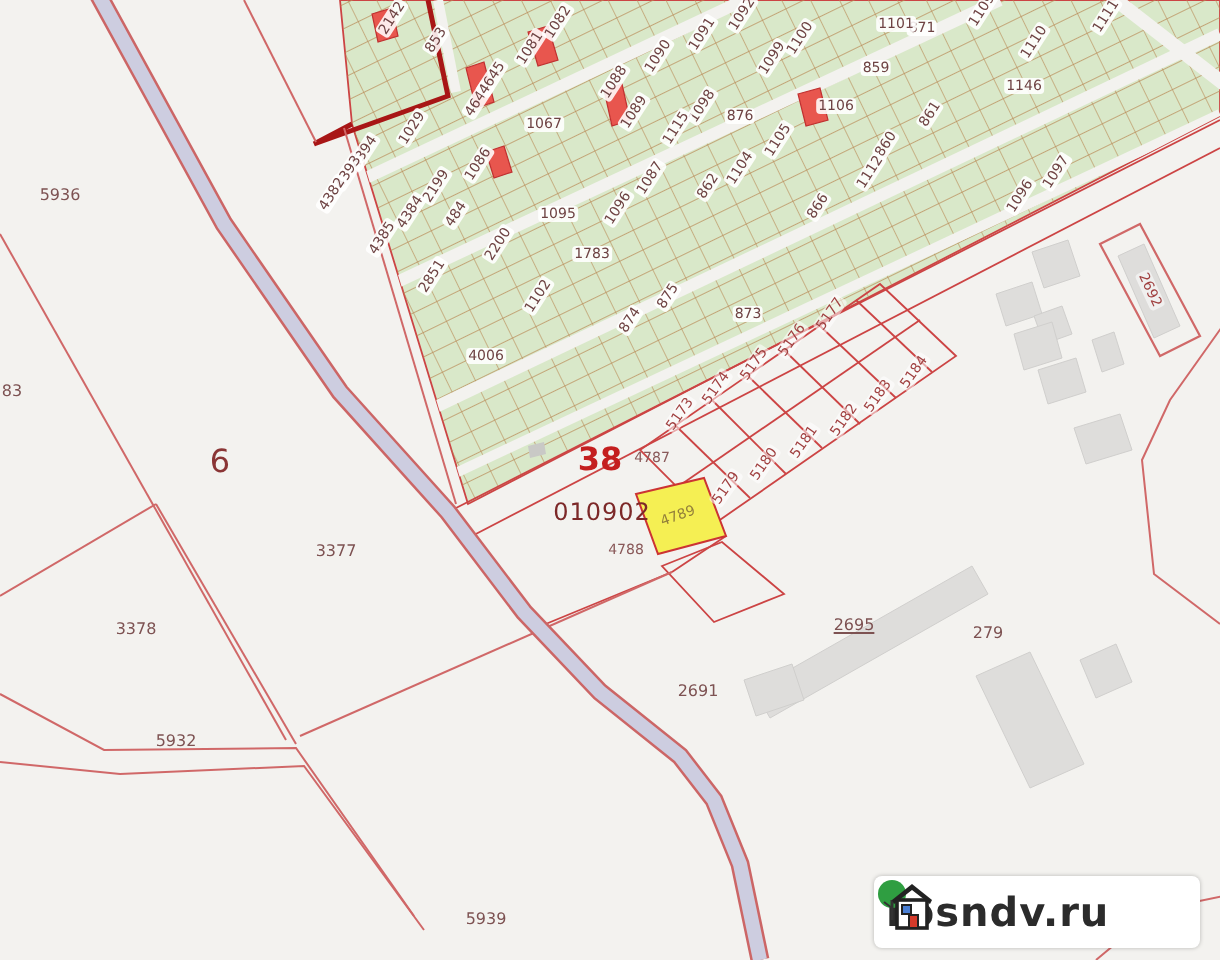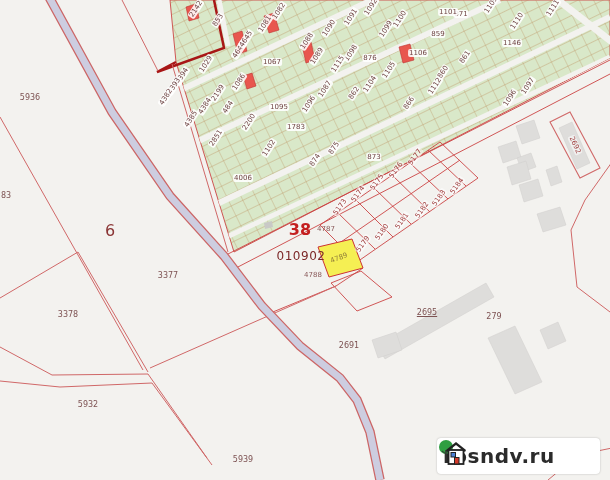--- a/index.html
+++ b/index.html
@@ -193,21 +193,21 @@
       <div class="lb ylabel" style="left: 339px; top: 258px; transform: translate(-50%, -50%) rotate(-20deg);">4789</div>
       <div class="lb tiny" style="left: 313px; top: 275px; transform: translate(-50%, -50%) rotate(0deg);">4788</div>
       <div class="lb plain" style="left: 349px; top: 298px; transform: translate(-50%, -50%) rotate(0deg); margin-top: 48px;">2691</div>
       <div class="lb plain" style="left: 427px; top: 313px; transform: translate(-50%, -50%) rotate(0deg); text-decoration: underline;">2695</div>
       <div class="lb plain" style="left: 494px; top: 317px; transform: translate(-50%, -50%) rotate(0deg);">279</div>
       <div class="lb plain" style="left: 30px; top: 98px; transform: translate(-50%, -50%) rotate(0deg);">5936</div>
       <div class="lb plain" style="left: 6px; top: 196px; transform: translate(-50%, -50%) rotate(0deg);">83</div>
       <div class="lb six" style="left: 110px; top: 231px; transform: translate(-50%, -50%) rotate(0deg);">6</div>
       <div class="lb plain" style="left: 168px; top: 276px; transform: translate(-50%, -50%) rotate(0deg);">3377</div>
       <div class="lb plain" style="left: 68px; top: 315px; transform: translate(-50%, -50%) rotate(0deg);">3378</div>
-      <div class="lb plain" style="left: 88px; top: 371px; transform: translate(-50%, -50%) rotate(0deg); margin-top: 34px;">5932</div>
+      <div class="lb plain" style="left: 88px; top: 371px; transform: translate(-50%, -50%) rotate(0deg);">5932</div>
       <div class="lb plain" style="left: 243px; top: 460px; transform: translate(-50%, -50%) rotate(0deg);">5939</div>
     </div>
 
   <div class="watermark">
     <svg width="32" height="30" viewBox="0 0 32 30">
       <circle cx="9" cy="9" r="7" fill="#2f9e41"></circle>
       <line x1="9" y1="12" x2="9" y2="22" stroke="#333" stroke-width="1.5"></line>
       <line x1="9" y1="16" x2="5" y2="13" stroke="#333" stroke-width="1"></line>
       <polygon points="19,4 29,12 28,14 19,7 10,14 9,12" fill="#222"></polygon>
       <rect x="11.5" y="12" width="15" height="14" fill="#fff" stroke="#222" stroke-width="1.8"></rect>

